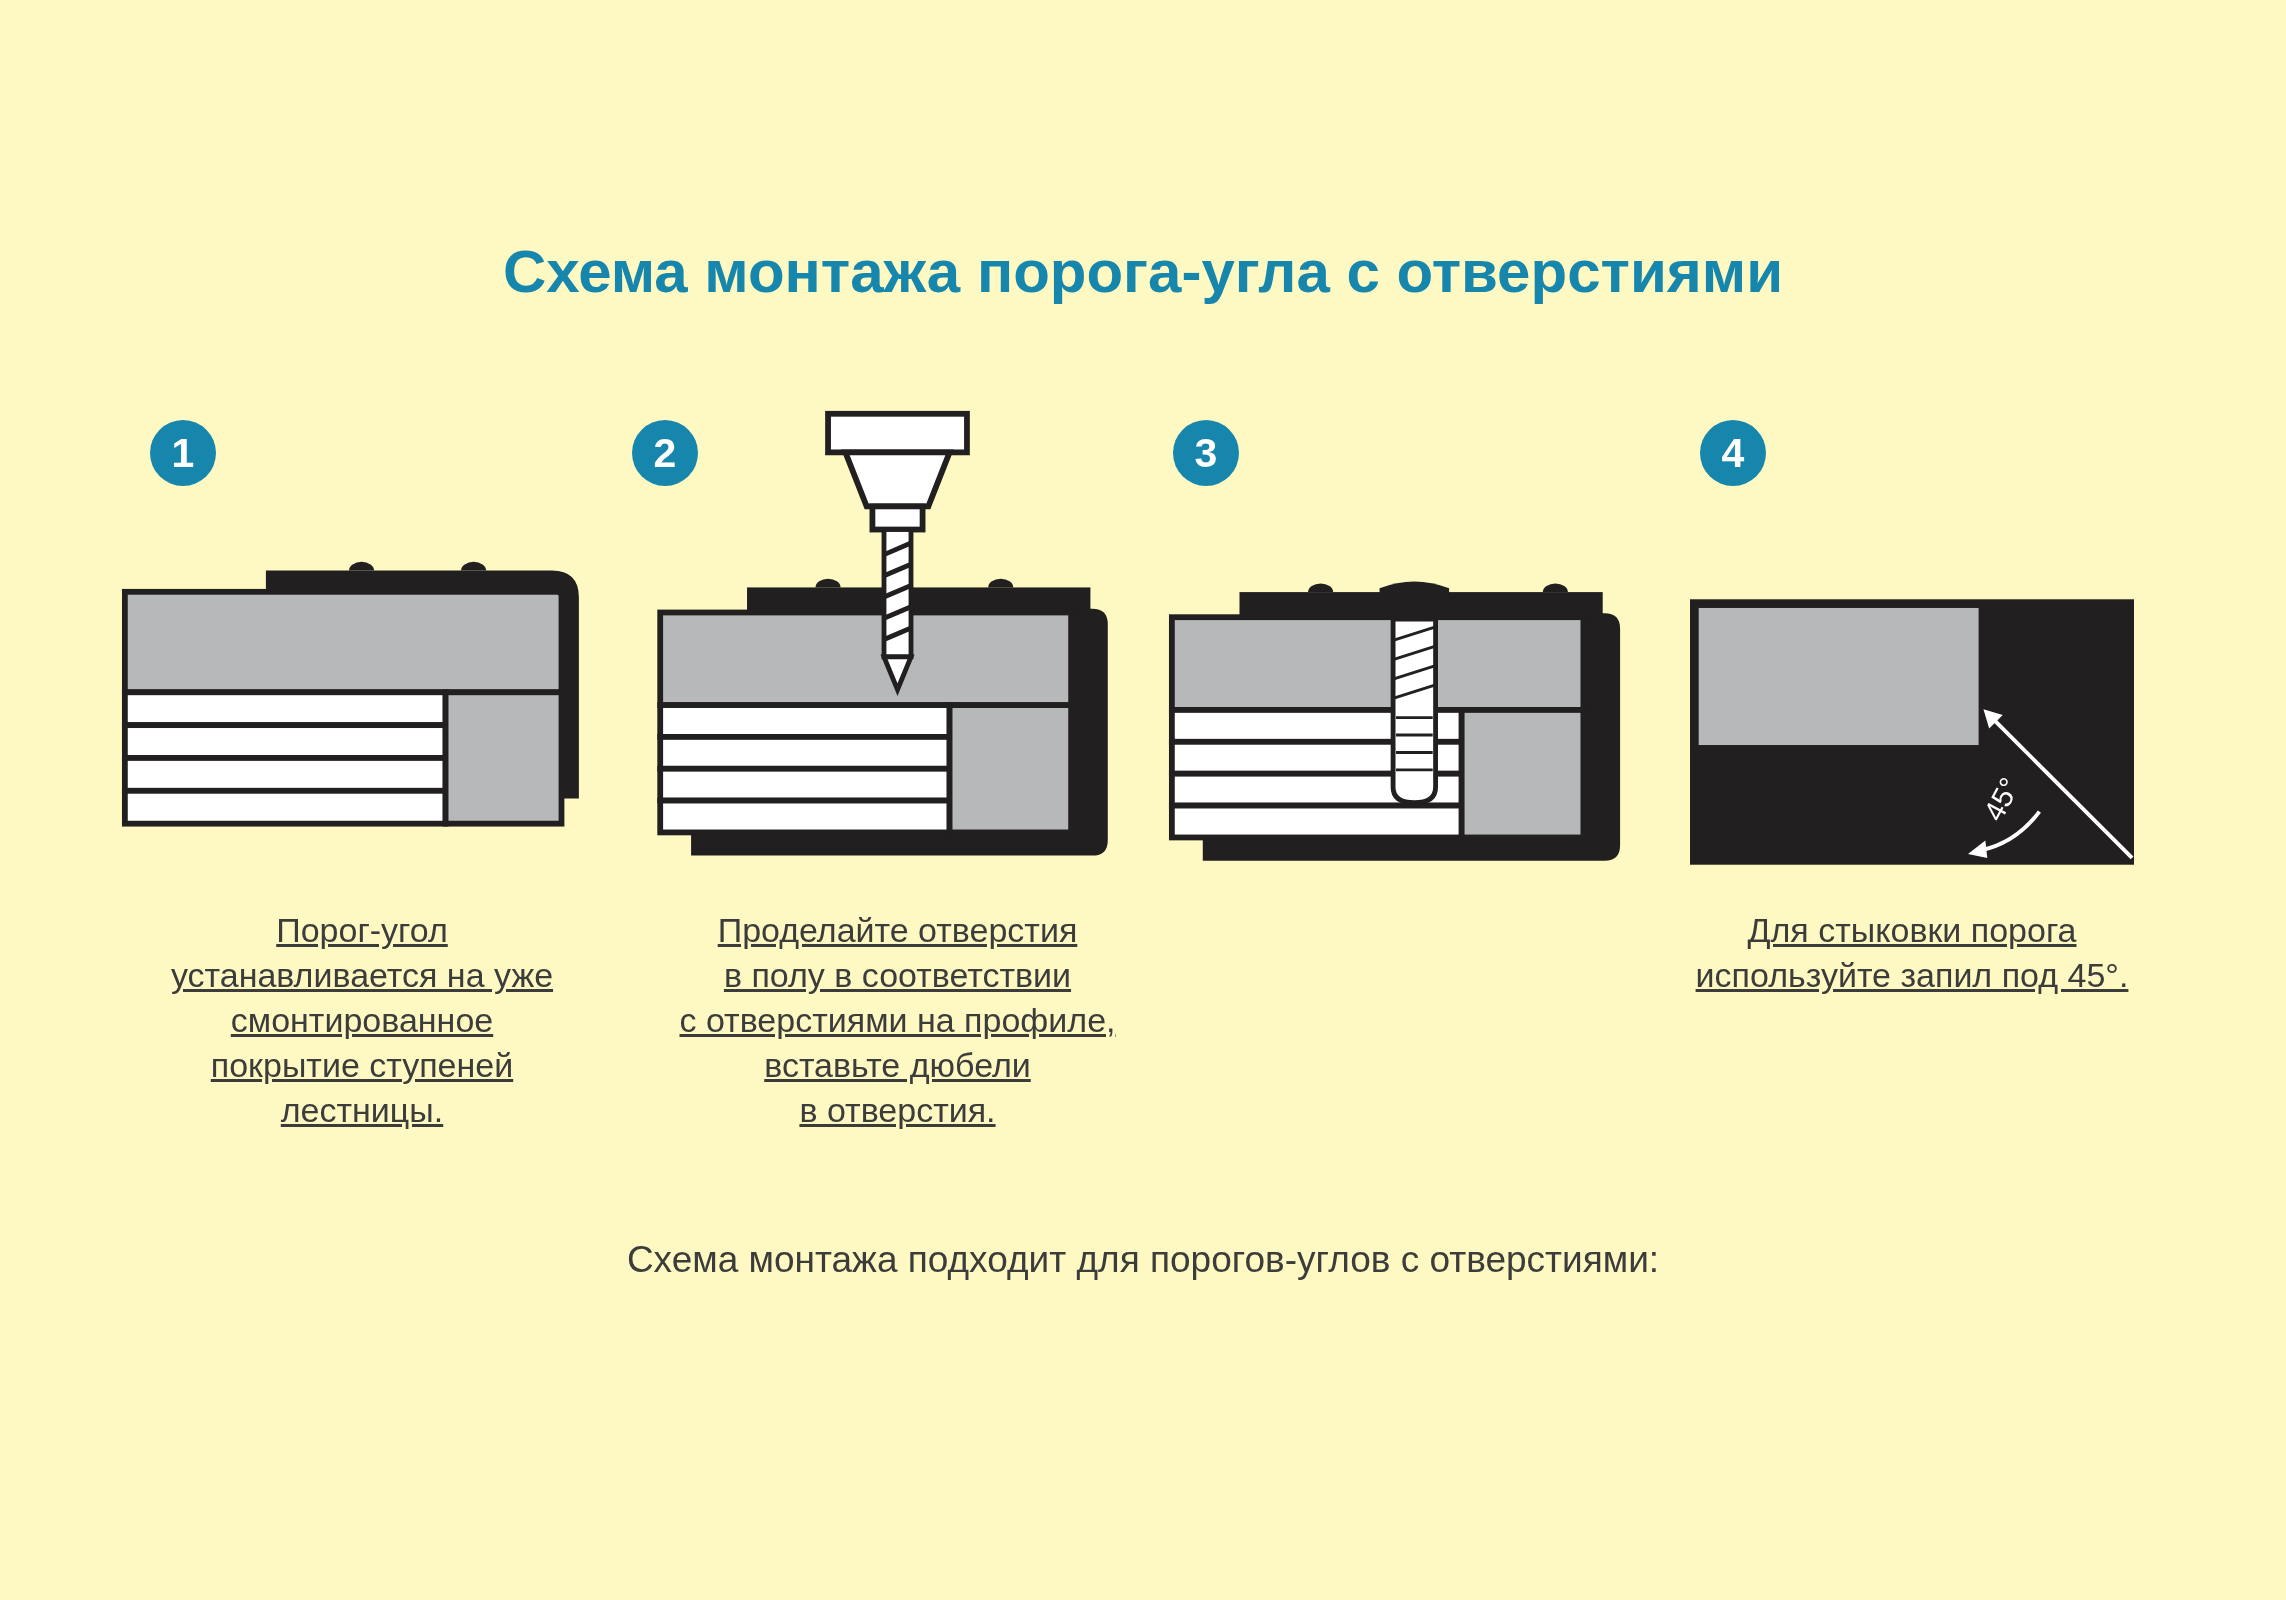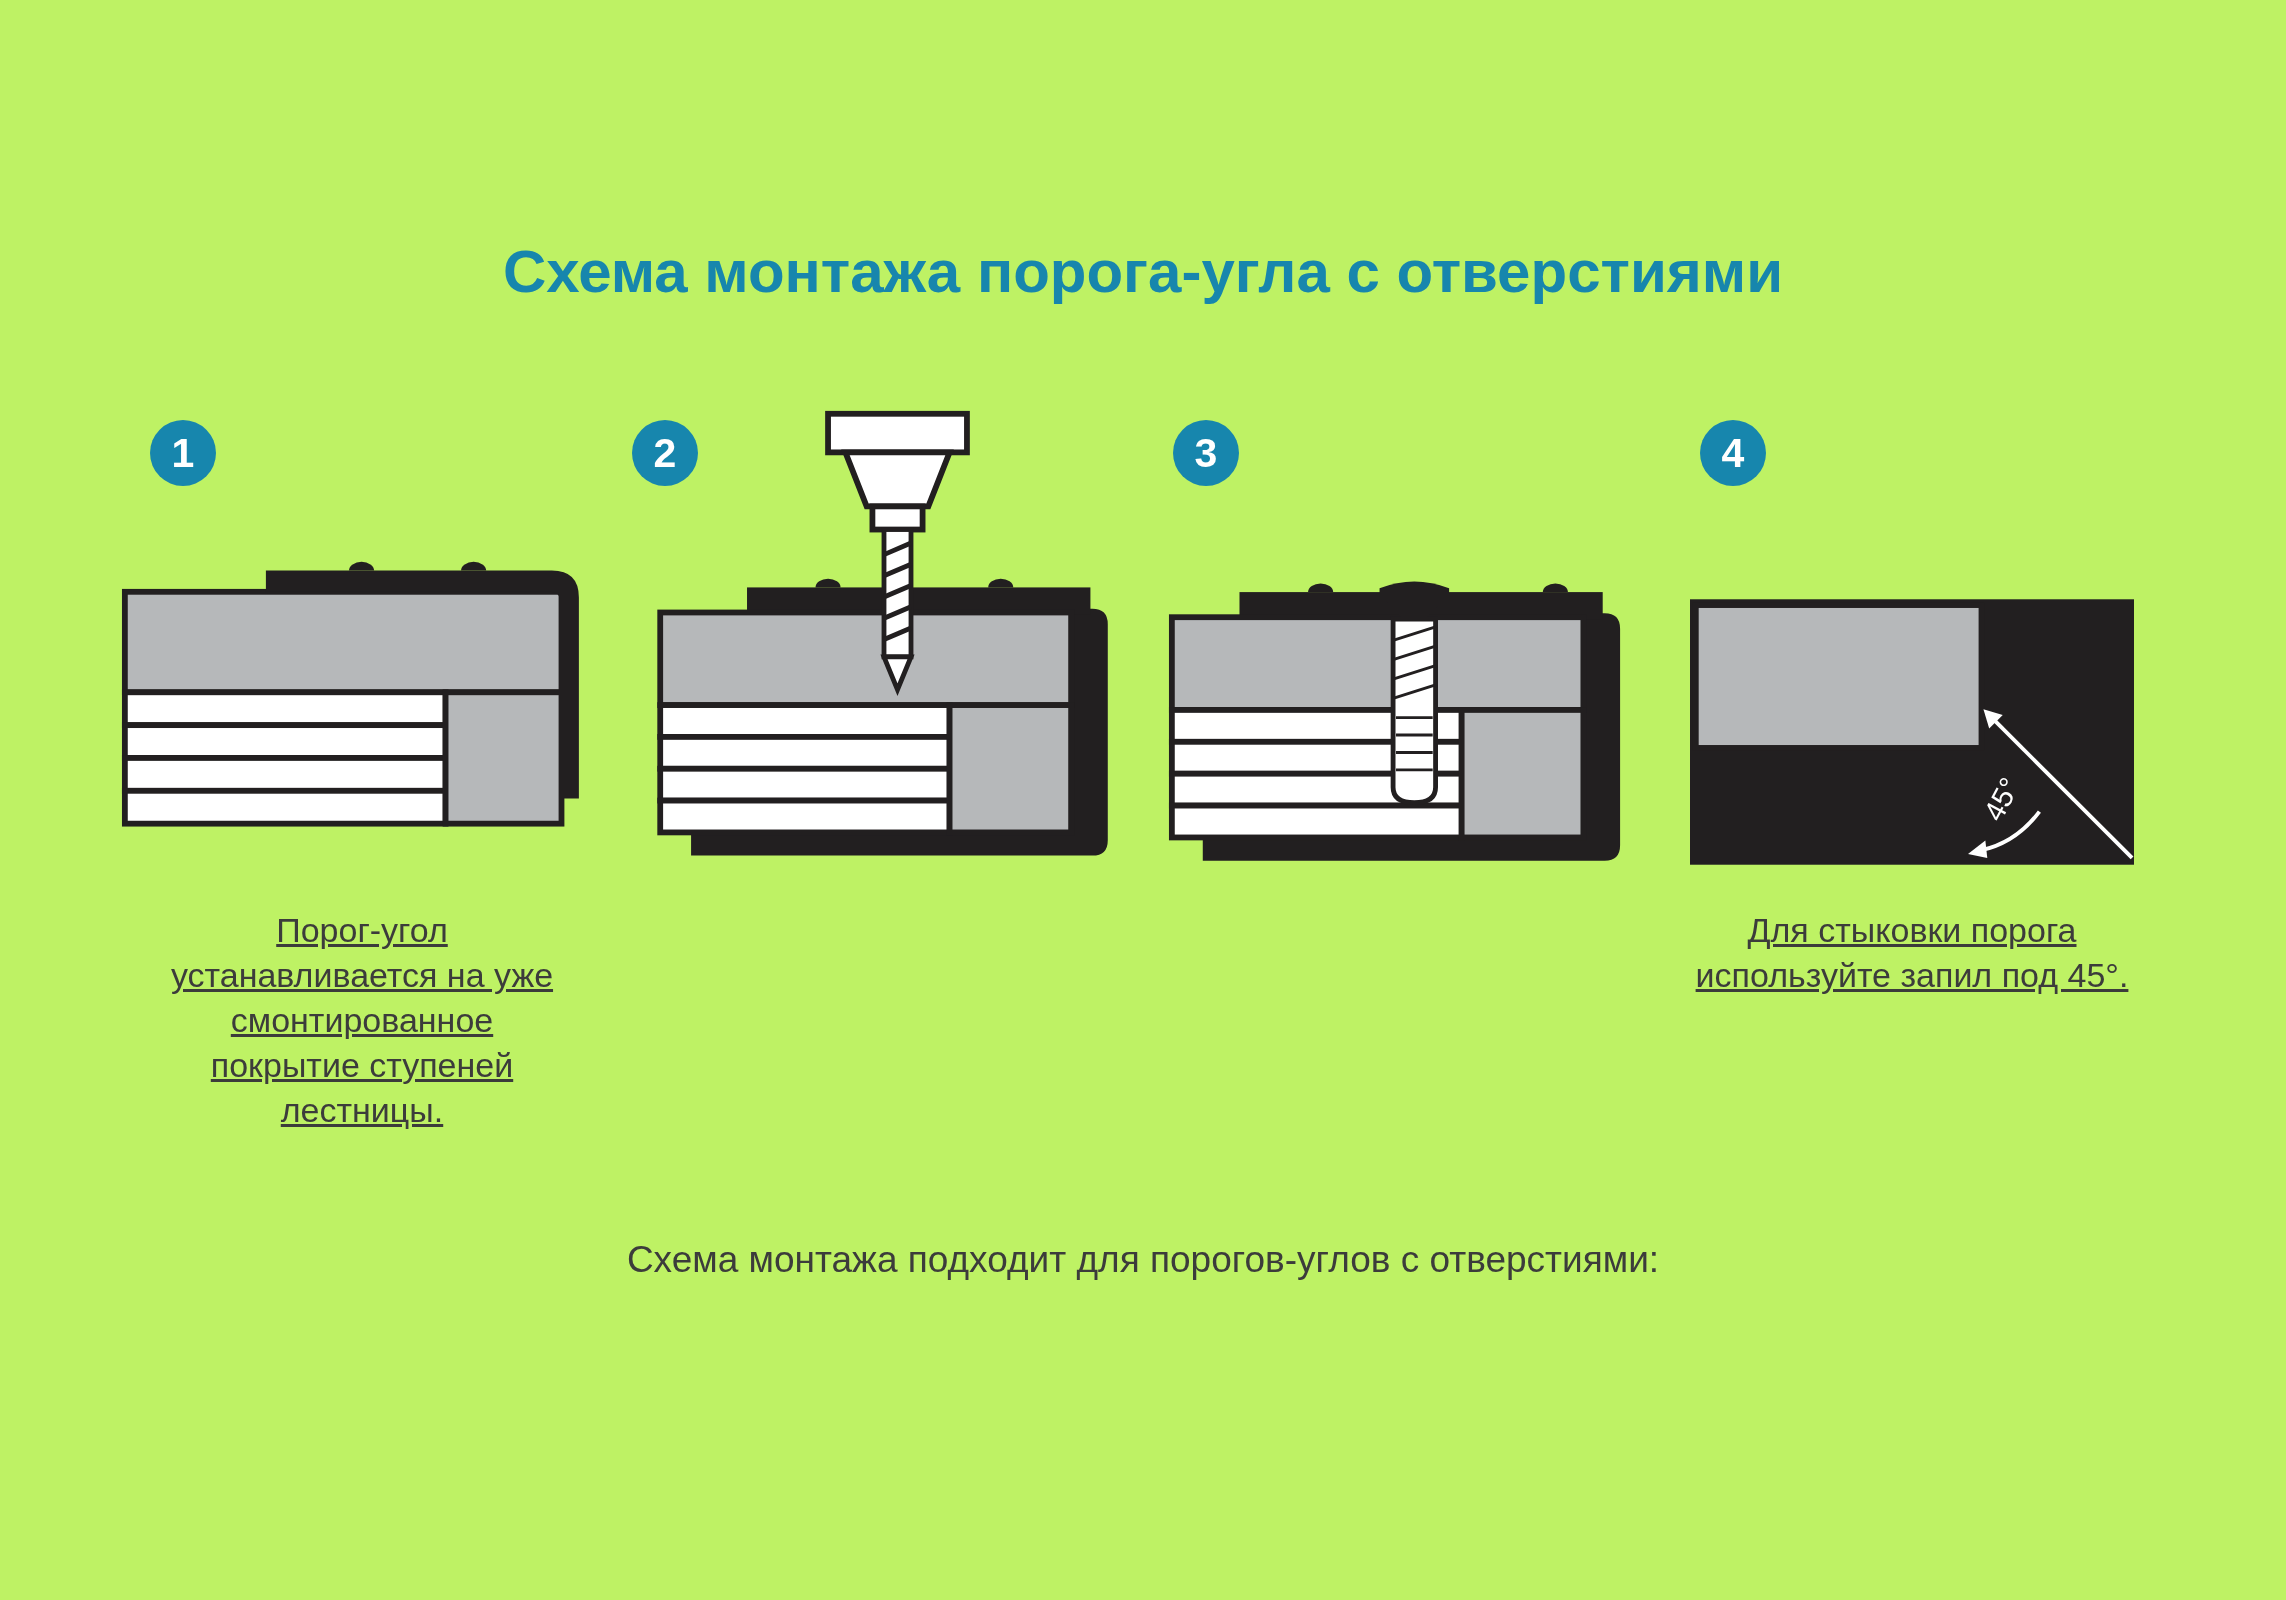--- a/index.html
+++ b/index.html
@@ -6,21 +6,21 @@
     --accent:#1786ad;
     --dark:#221f20;
     --gray:#b6b8ba;
     --text:#3c3c3b;
   }
   html,body{margin:0;padding:0;background:#fff;}
   .page{
     position:relative;
     width:2286px;
     height:1601px;
-    background:#bef264;
+    background:#fef9c3;
     font-family:"Liberation Sans", sans-serif;
     overflow:hidden;
   }
   .title{
     position:absolute;
     top:237px;
     left:0;
     width:100%;
     margin:0;
     text-align:center;
@@ -153,20 +153,25 @@
       </g>
       <g>
         <rect class="fw sd" x="178" y="6" width="144" height="40"></rect>
         <path class="fw sd" d="M196,46 L304,46 L282,102 L218,102 Z"></path>
         <rect class="fw sd" x="224" y="102" width="52" height="24"></rect>
         <rect class="fw sd5" x="236" y="126" width="28" height="132"></rect>
         <path class="fn sd5" d="M236,152 L264,140 M236,174 L264,162 M236,196 L264,184 M236,218 L264,206 M236,240 L264,228"></path>
         <path class="fw sd5" d="M236,258 L264,258 L250,292 Z"></path>
       </g>
     </svg>
+    <p class="caption">Проделайте отверстия
+в полу в соответствии
+с отверстиями на профиле,
+вставьте дюбели
+в отверстия.</p>
   </div>
 
   <div class="step step-3">
     <div class="badge">
       <span class="badge-num">3</span>
     </div>
     <svg class="illus" width="483" height="319" viewBox="0 0 500 330">
       <g>
         <path class="fd" d="M430,52 L452,52 Q468,52 468,68 L468,292 Q468,308 452,308 L36,308 L36,286 L430,286 Z"></path>
         <rect class="fd" x="74" y="30" width="376" height="28"></rect>

